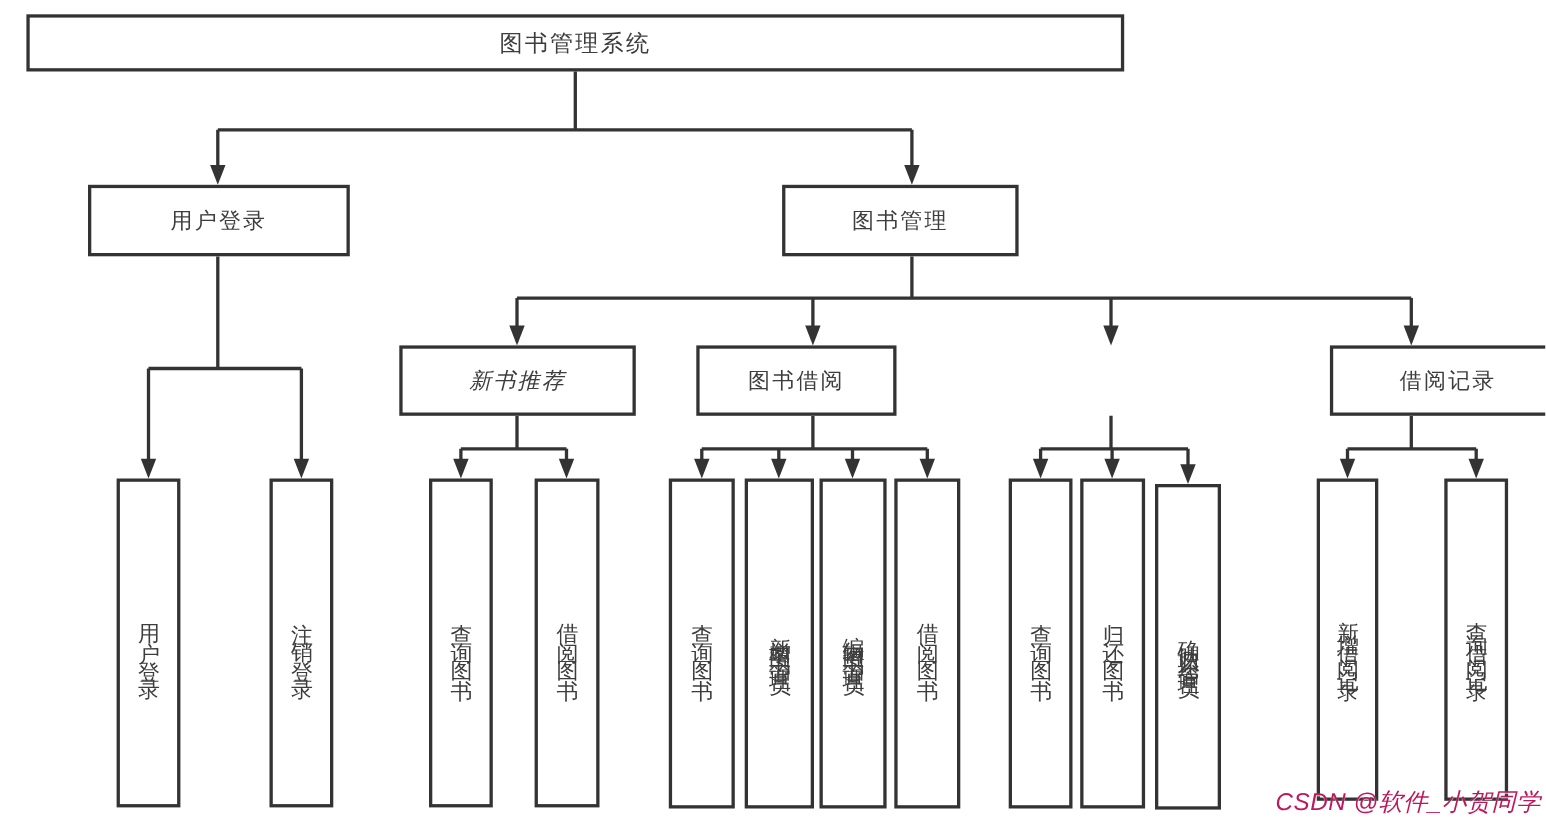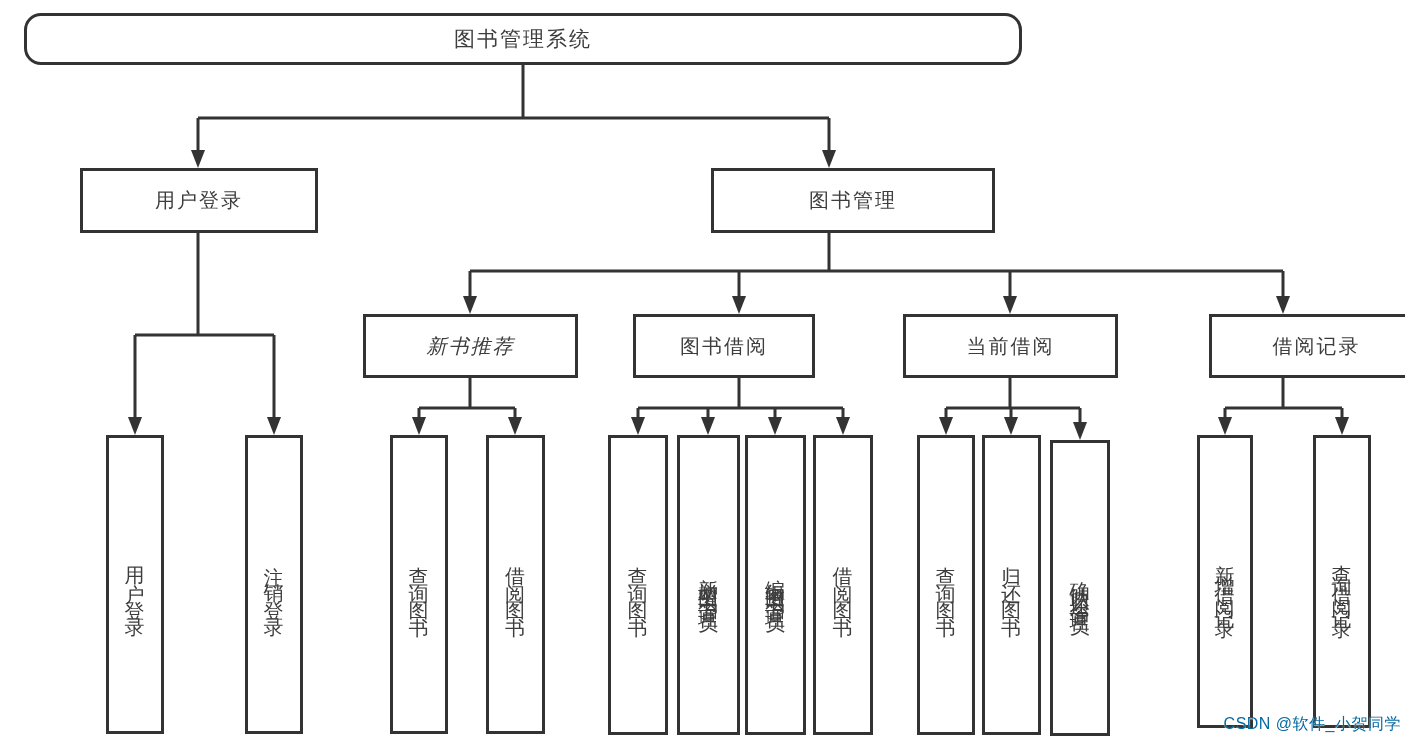--- a/index.html
+++ b/index.html
@@ -49,25 +49,26 @@
     line-height: 1;
   }
   .sp-wide  { letter-spacing: 17px; }
   .sp-mid   { letter-spacing: 11px; }
   .sp-tight { letter-spacing: 5px; }
   #watermark {
     position: absolute;
     right: 4px;
     top: 714px;
     z-index: 5;
-    font-size: 16px;
-    color: #0369a1;
+    font-size: 22px;
+    color: #be185d;
     letter-spacing: 0.5px;
     text-shadow: 0 1px 1px rgba(255,255,255,0.85);
     white-space: nowrap;
+    font-style: italic;
   }
 </style>
 </head>
 <body>
 
 <div id="stage">
 
   <svg id="wires" width="1405" height="747" viewBox="0 0 1405 747">
 
     <g stroke="#333333" stroke-width="3" fill="#333333">
@@ -111,28 +112,27 @@
       <polygon points="1073,422 1087,422 1080,440" stroke="none"></polygon>
     </g>
 
     <g stroke="#333333" stroke-width="3" fill="#333333">
       <path d="M1283 378 V408 M1225 408 H1342 M1225 408 V419 M1342 408 V419" fill="none"></path>
       <polygon points="1218,417 1232,417 1225,435" stroke="none"></polygon>
       <polygon points="1335,417 1349,417 1342,435" stroke="none"></polygon>
     </g>
   </svg>
 
-  <div class="box root-label" style="left:24px; top:13px; width:998px; height:52px;border-radius:17px;">图书管理系统</div>
+  <div class="box root-label" style="left:24px; top:13px; width:998px; height:52px;">图书管理系统</div>
 
   <div class="box h-label" style="left:80px; top:168px; width:238px; height:65px;">用户登录</div>
-  <div class="box h-label" style="left:711px; top:168px; width:284px; height:65px;">图书管理</div>
+  <div class="box h-label" style="left:711px; top:168px; width:215px; height:65px;">图书管理</div>
 
   <div class="box h-label" style="left:363px; top:314px; width:215px; height:64px;font-style:italic;">新书推荐</div>
   <div class="box h-label" style="left:633px; top:314px; width:182px; height:64px;">图书借阅</div>
-  <div class="box h-label" style="left:903px; top:314px; width:215px; height:64px;">当前借阅</div>
   <div class="box h-label" style="left:1176px; top:314px; width:215px; height:64px;margin-left:33px;">借阅记录</div>
 
   <div class="box leaf sp-wide" style="left:106px; top:435px; width:58px; height:299px;">用户登录</div>
   <div class="box leaf sp-wide" style="left:245px; top:435px; width:58px; height:299px;">注销登录</div>
 
   <div class="box leaf sp-wide" style="left:390px; top:435px; width:58px; height:299px;">查询图书</div>
   <div class="box leaf sp-wide" style="left:486px; top:435px; width:59px; height:299px;">借阅图书</div>
 
   <div class="box leaf sp-wide" style="left:608px; top:435px; width:60px; height:300px;">查询图书</div>
   <div class="box leaf sp-tight" style="left:677px; top:435px; width:63px; height:300px;">新增图书（管理员）</div>

